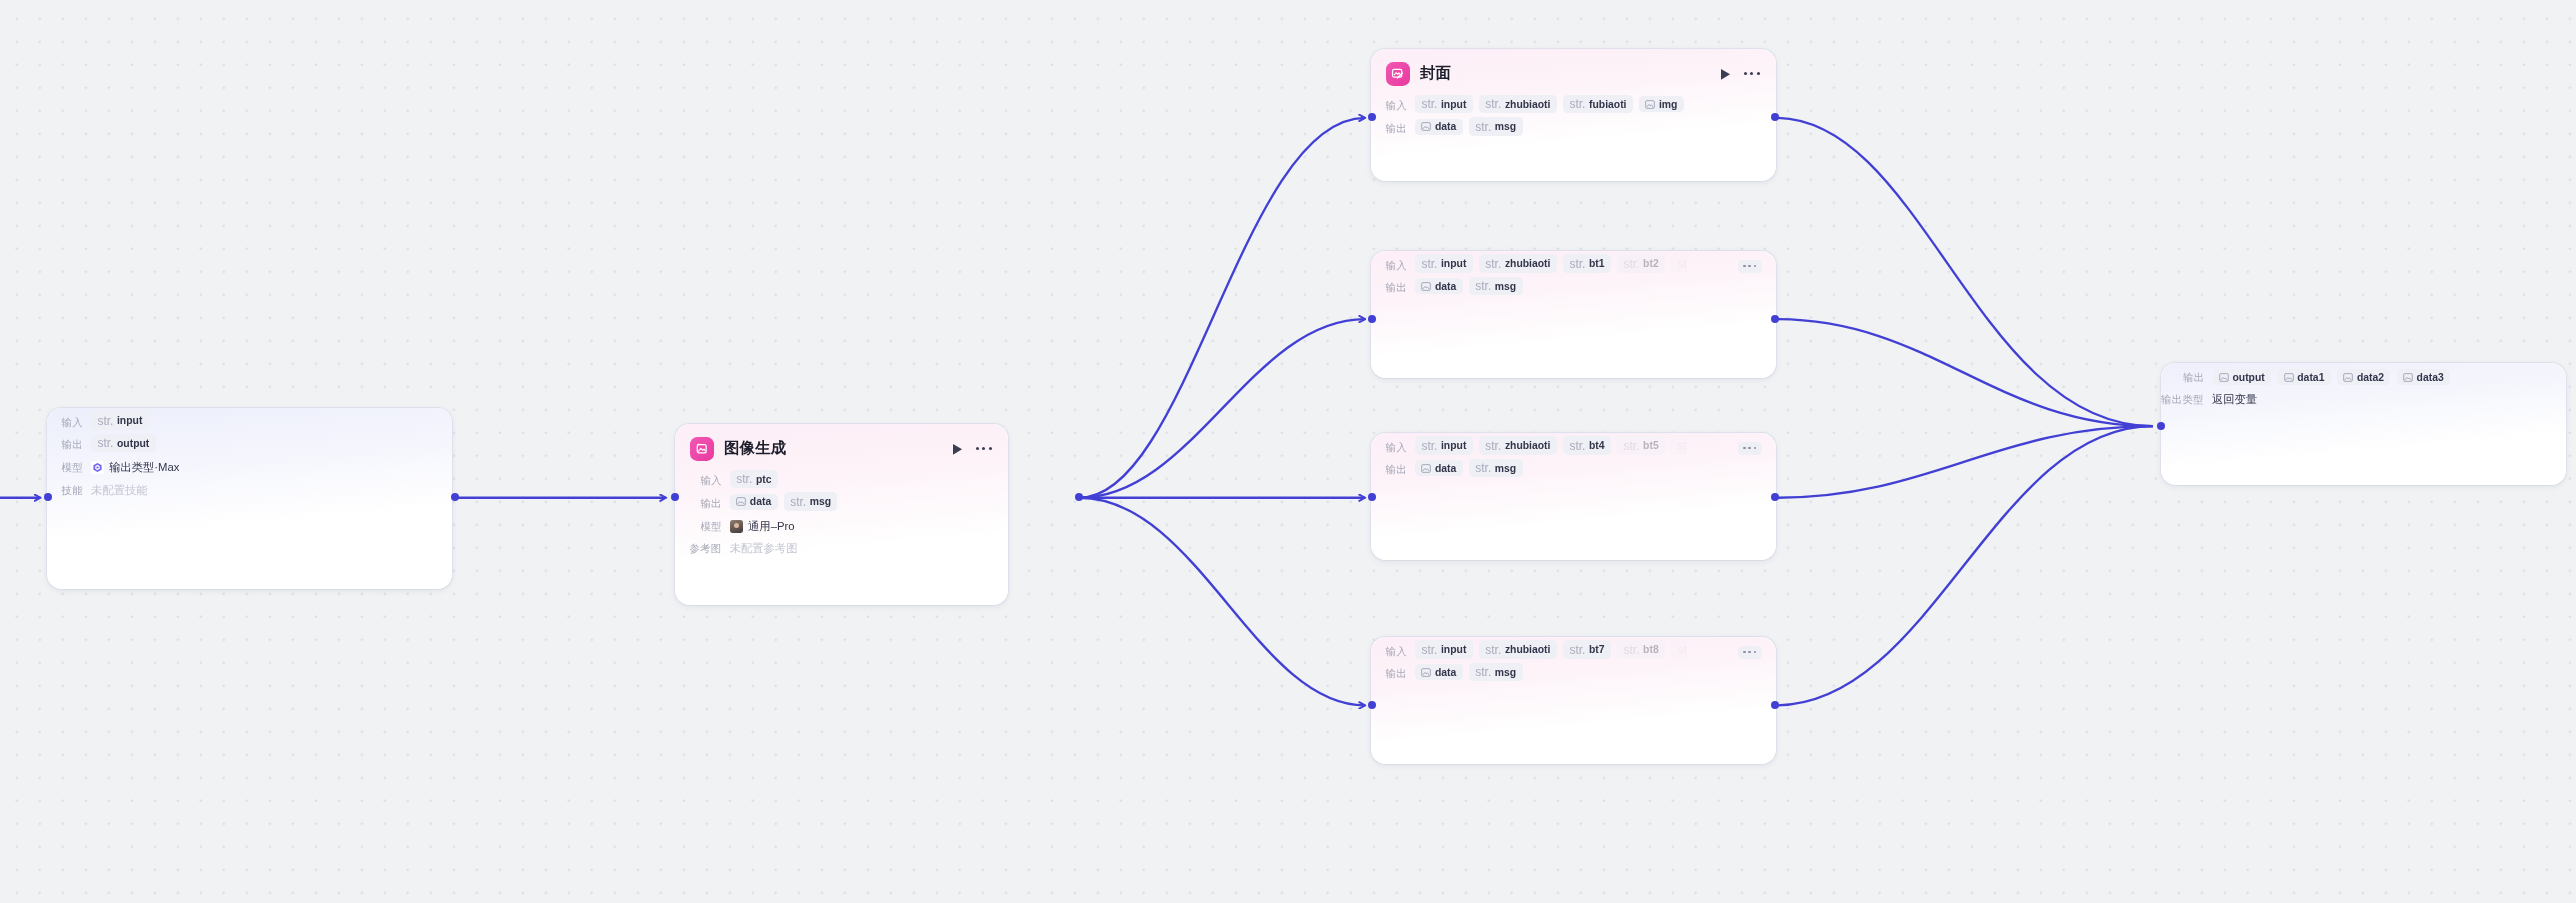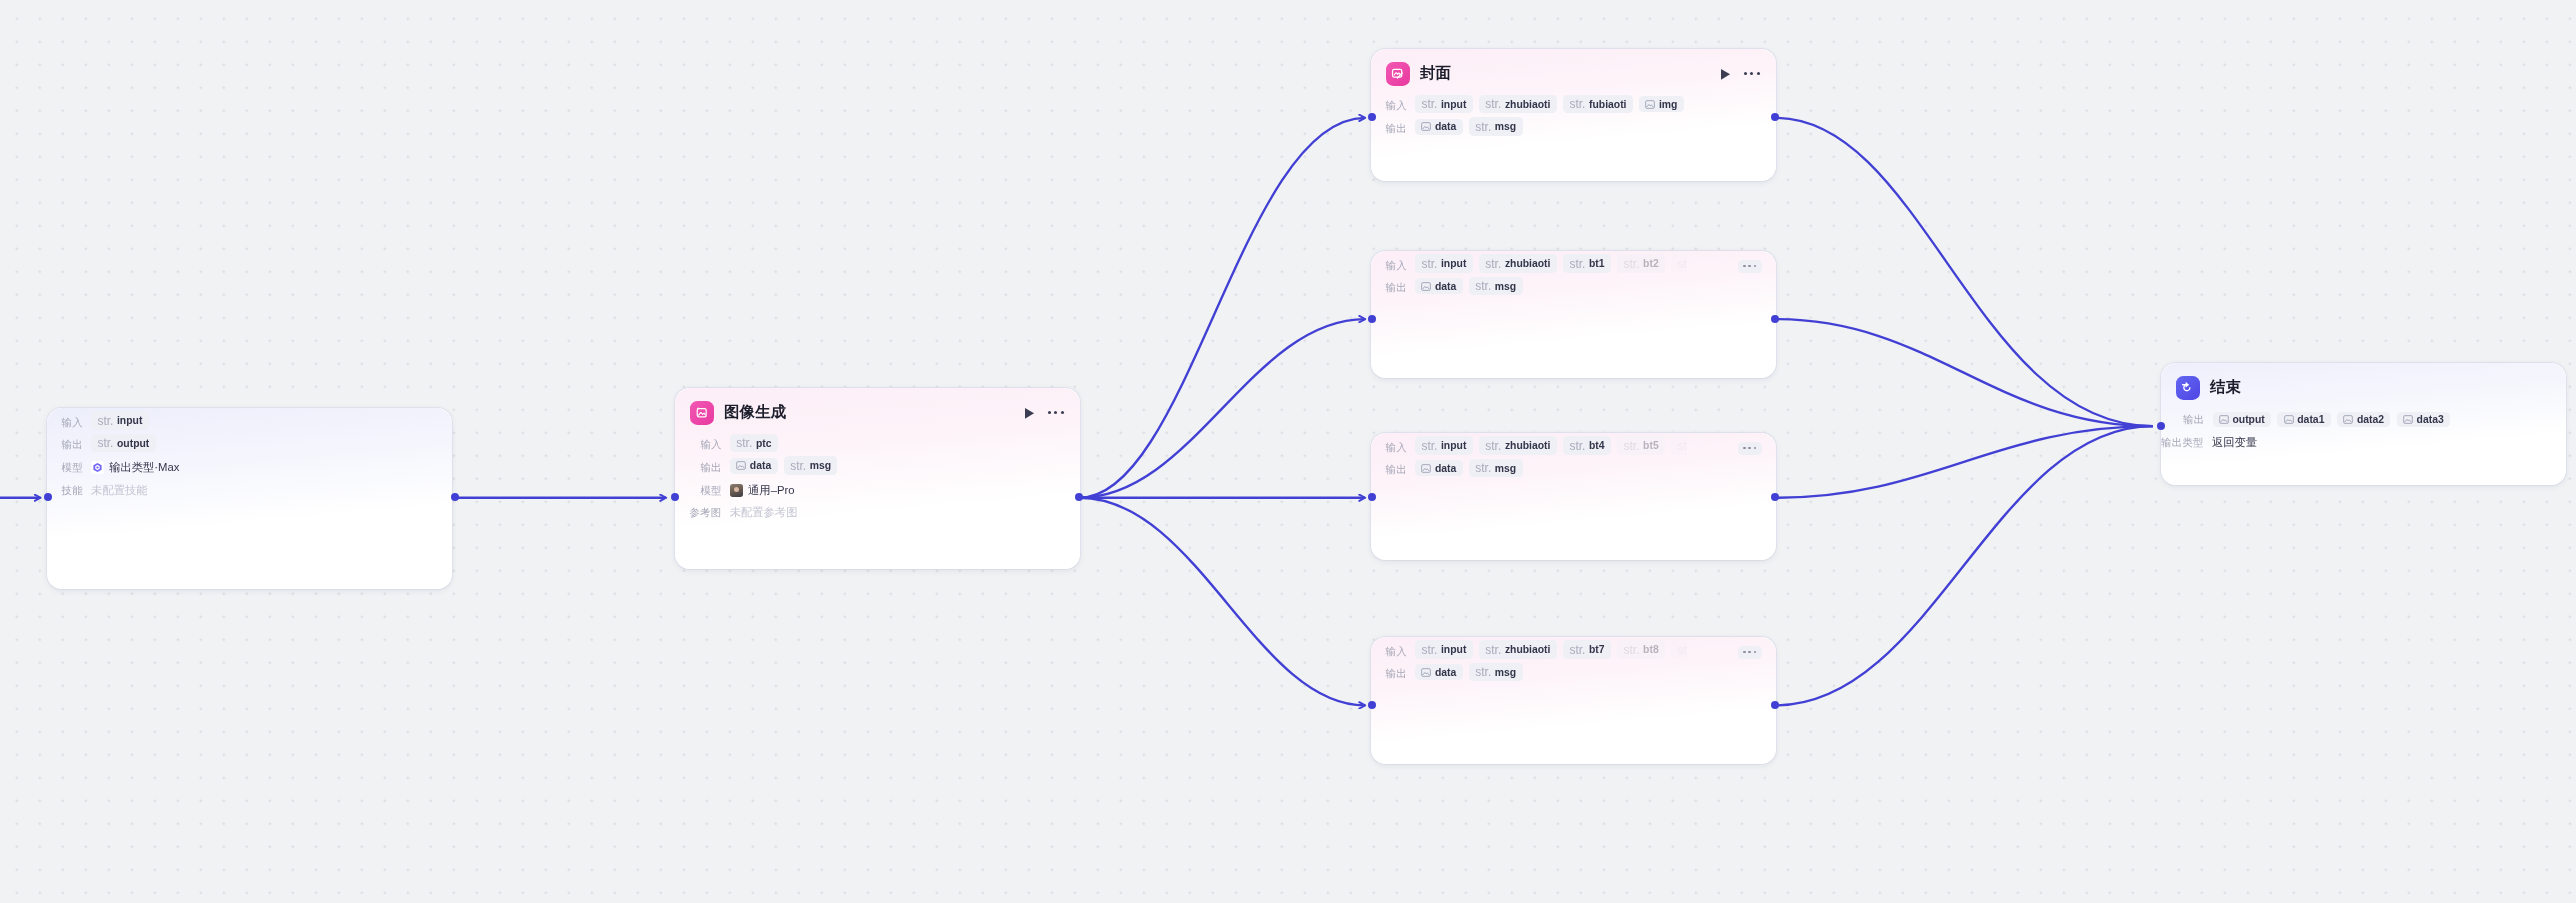--- a/index.html
+++ b/index.html
@@ -330,21 +330,21 @@
           </span>
         </div>
         <div class="row">
           <span class="row-label">技能</span>
           <span class="plain-muted">未配置技能</span>
         </div>
       </div>
     </div>
   </div>
 
-  <div class="node pink-tint" style="left:675px; top:388px; width:405px; height:181px;">
+  <div class="node pink-tint" style="left:675px; top:424px; width:333px; height:181px;">
     <div class="node-inner">
       <div class="node-header">
         <div class="node-icon icon-pink">
           <svg width="15.4" height="15.4" viewBox="0 0 20 20">
             <rect x="4.2" y="4.6" width="11.6" height="10.8" rx="2.2" fill="none" stroke="#ffffff" stroke-width="1.6"></rect>
             <path d="M6 13.2 L9 9.6 L11.3 12.2 L13 10.6 L14.4 12.4" fill="none" stroke="#ffffff" stroke-width="1.5" stroke-linecap="round" stroke-linejoin="round"></path>
             <path d="M5.4 2.4 l.55 1.35 1.35.55-1.35.55-.55 1.35-.55-1.35L3.5 4.3l1.35-.55z" fill="#ffffff"></path>
             <path d="M15.2 13.4 l.45 1.1 1.1.45-1.1.45-.45 1.1-.45-1.1-1.1-.45 1.1-.45z" fill="#ffffff"></path>
           </svg>
         </div>
@@ -638,30 +638,20 @@
               <span class="nm">msg</span>
             </span>
           </div>
         </div>
       </div>
     </div>
   </div>
 
   <div class="node indigo-tint" style="left:2161px; top:363px; width:405px; height:122px;">
     <div class="node-inner">
-      <div class="node-header">
-        <div class="node-icon icon-indigo">
-          <svg width="15.4" height="15.4" viewBox="0 0 20 20">
-            <path d="M12.8 10 A3.9 3.9 0 1 1 9.6 6.2" fill="none" stroke="#ffffff" stroke-width="1.7" stroke-linecap="round"></path>
-            <path d="M3.4 6.2 L10.4 6.2" stroke="#ffffff" stroke-width="1.7" stroke-linecap="round"></path>
-            <path d="M7.8 3.8 L10.4 6.2 L7.8 8.6" fill="none" stroke="#ffffff" stroke-width="1.7" stroke-linecap="round" stroke-linejoin="round"></path>
-          </svg>
-        </div>
-        <div class="node-title">结束</div>
-      </div>
       <div class="node-body" style="padding-left:22px;">
         <div class="row">
           <span class="row-label">输出</span>
           <div class="chips">
             <span class="chip">
               <span class="img-glyph">
                 <svg width="10" height="9" viewBox="0 0 12 11">
                     <rect x="0.7" y="0.8" width="10.6" height="9.4" rx="1.5" fill="none" stroke="#9fa2b4" stroke-width="1.1"></rect>
                     <path d="M2.3 8.2 L4.6 5.4 L6.3 7.3 L7.6 5.9 L9.7 8.4" fill="none" stroke="#9fa2b4" stroke-width="1.1" stroke-linejoin="round" stroke-linecap="round"></path>
                   </svg>

